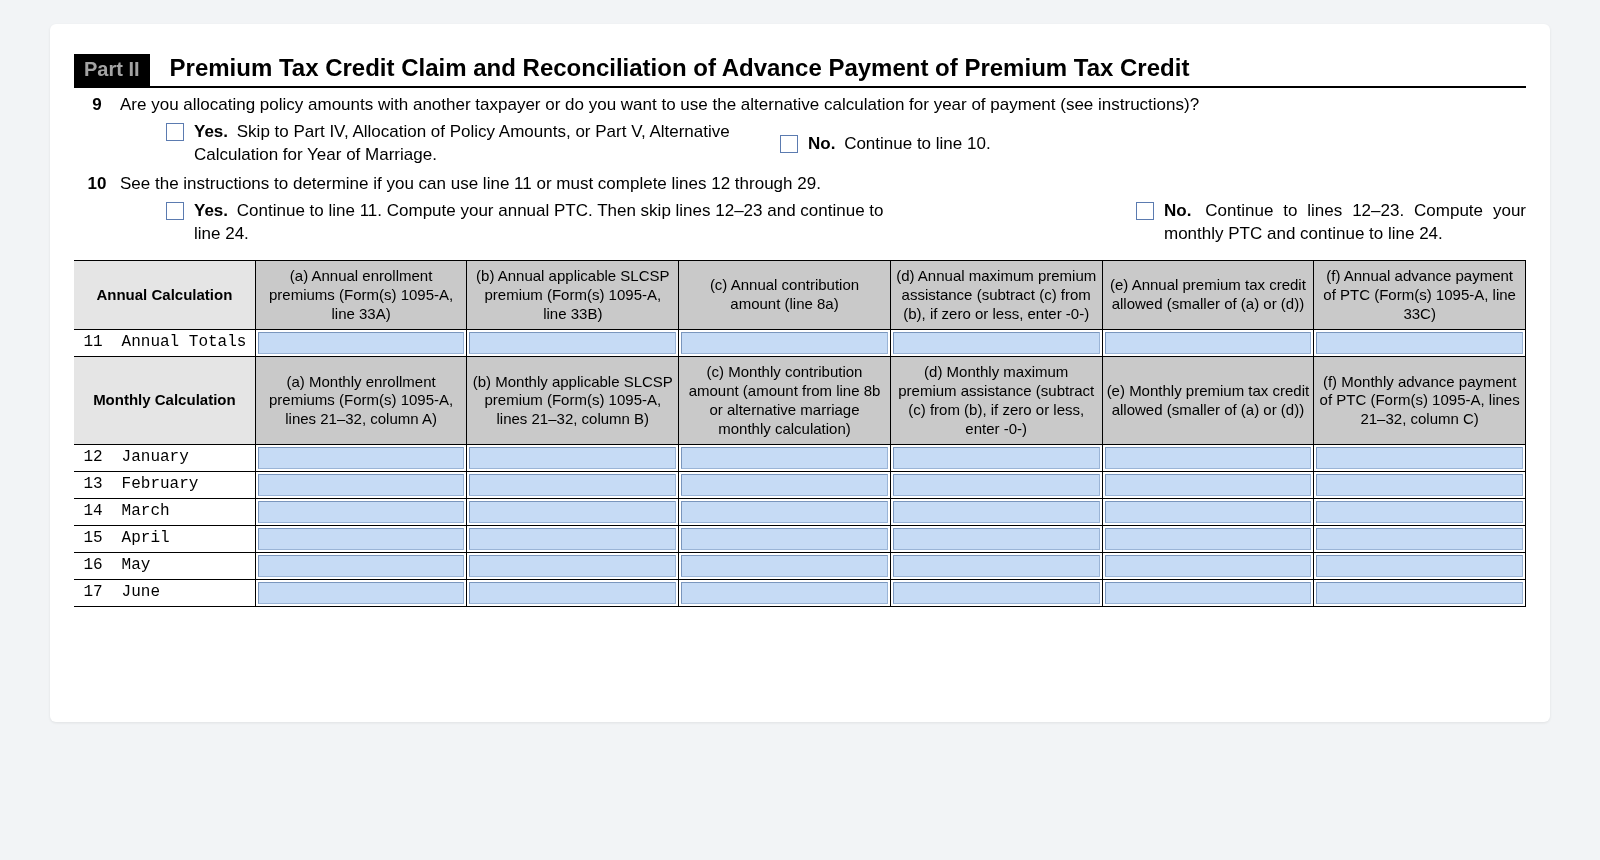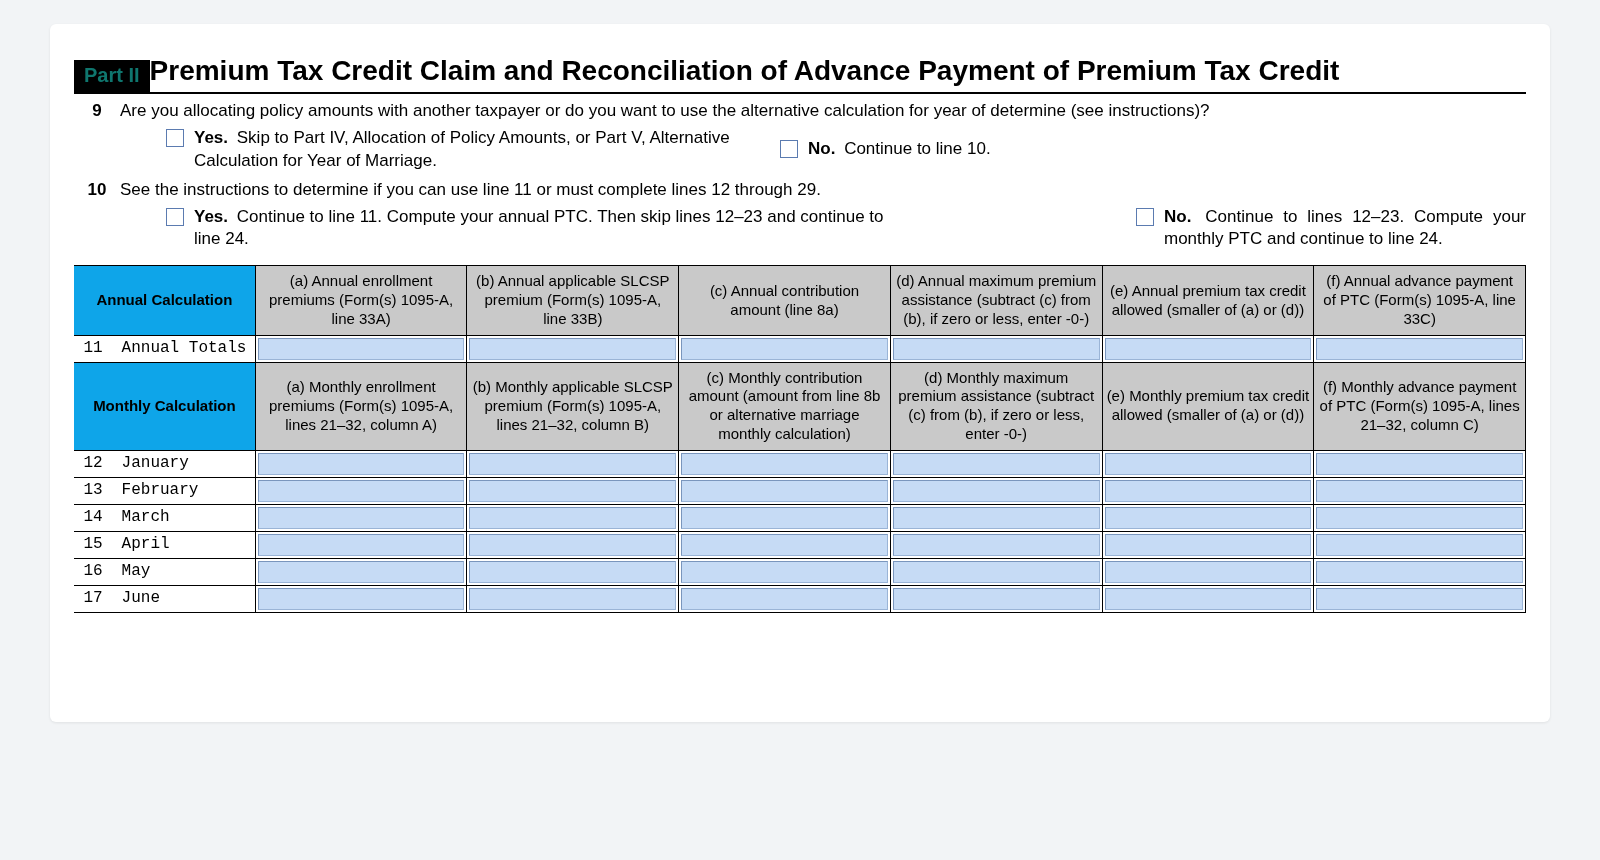--- a/index.html
+++ b/index.html
@@ -1,37 +1,37 @@
 <!DOCTYPE html>
 <html><head>
 <meta charset="utf-8">
 <style>
   html,body{margin:0;padding:0;background:#f2f4f6;font-family:Arial,Helvetica,sans-serif;color:#000;}
   .page{width:1500px;margin:24px auto;}
   .card{background:#fff;border-radius:6px;box-shadow:0 1px 3px rgba(0,0,0,.08);padding:28px 24px 0 24px;overflow:hidden;height:670px;}
   .form{font-size:17px;line-height:1.35;}
   .header-row{display:flex;align-items:flex-end;border-bottom:2px solid #000;}
-  .part-badge{background:#000;color:#0f766e;padding:2px 10px 3px 10px;font-weight:700;font-size:20px;white-space:nowrap;}
-  .part-title{font-weight:700;font-size:28px;padding-bottom:2px;}
+  .part-badge{background:#000;color:#a3a3a3;padding:2px 10px 3px 10px;font-weight:700;font-size:20px;white-space:nowrap;}
+  .part-title{font-weight:700;font-size:24px;margin-left:20px;padding-bottom:2px;}
   .qrow{display:flex;margin-top:6px;}
   .lnum{width:46px;text-align:center;font-weight:700;font-size:17px;flex:none;}
   .qtext{flex:1;}
   .opts{margin-top:4px;display:flex;align-items:center;flex-wrap:wrap;}
   .opts.justify{justify-content:space-between;}
   .opt{display:flex;align-items:flex-start;}
   .opt .box{width:16px;height:16px;border:1.5px solid #5b7bb0;margin-right:10px;margin-top:2px;flex:none;}
   .opt .b{font-weight:700;margin-right:4px;}
   .opt .txt{max-width:560px;}
   .opt-indent{width:46px;flex:none;}
   .opt-right{width:390px;}
   .opt-right .txt{text-align:justify;}
   table.grid{border-collapse:collapse;width:100%;margin-top:14px;table-layout:fixed;}
   table.grid th, table.grid td{border:1px solid #000;padding:0;}
   table.grid th{background:#c9c9c9;font-weight:400;font-size:15px;line-height:1.25;text-align:center;padding:6px 4px;}
-  table.grid th.corner{background:#0ea5e9;font-weight:700;border-left:none;}
+  table.grid th.corner{background:#e5e5e5;font-weight:700;border-left:none;}
   table.grid td.label{font-size:16px;padding:2px 0 2px 0;border-left:none;font-family:Liberation Mono, monospace;}
   table.grid td.label .ln{display:inline-block;width:38px;text-align:center;font-weight:400;}
   table.grid td.field{padding:2px 2px;}
   table.grid td.field .inp{background:#c6dbf5;height:20px;border:1px solid #9ab4d6;border-top-color:#7a96bd;border-left-color:#7a96bd;}
   .col-a{width:12.5%;}
   .col-b{width:14.6%;}
   .col-c{width:14.6%;}
   .col-d{width:14.6%;}
   .col-e{width:14.6%;}
   .col-f{width:14.6%;}
@@ -45,21 +45,21 @@
     <div class="form">
 
       <div class="header-row">
         <div class="part-badge">Part II</div>
         <div class="part-title">Premium Tax Credit Claim and Reconciliation of Advance Payment of Premium Tax Credit</div>
       </div>
 
       <div class="qrow">
         <div class="lnum">9</div>
         <div class="qtext">
-          <div>Are you allocating policy amounts with another taxpayer or do you want to use the alternative calculation for year of determine (see instructions)?</div>
+          <div>Are you allocating policy amounts with another taxpayer or do you want to use the alternative calculation for year of payment (see instructions)?</div>
           <div class="opts">
             <div class="opt-indent"></div>
             <div class="opt">
               <div class="box"></div>
               <span class="txt"><span class="b">Yes.</span> <span>Skip to Part IV, Allocation of Policy Amounts, or Part V, Alternative Calculation for Year of Marriage.</span></span>
             </div>
             <div style="width:26px"></div>
             <div class="opt">
               <div class="box"></div>
               <span class="txt"><span class="b">No.</span> <span>Continue to line 10.</span></span>

